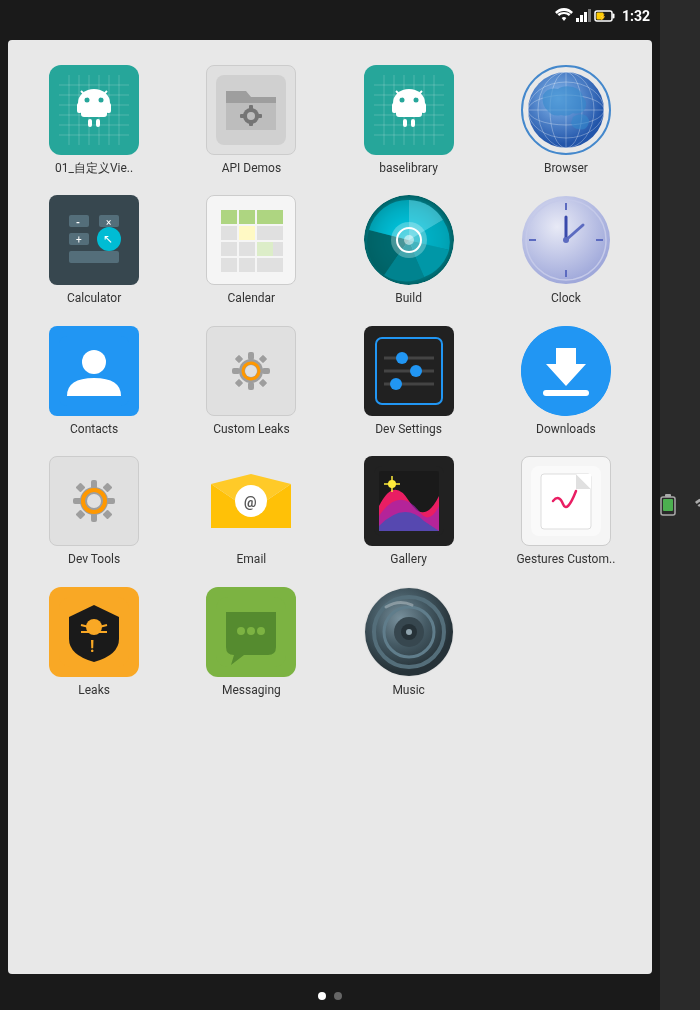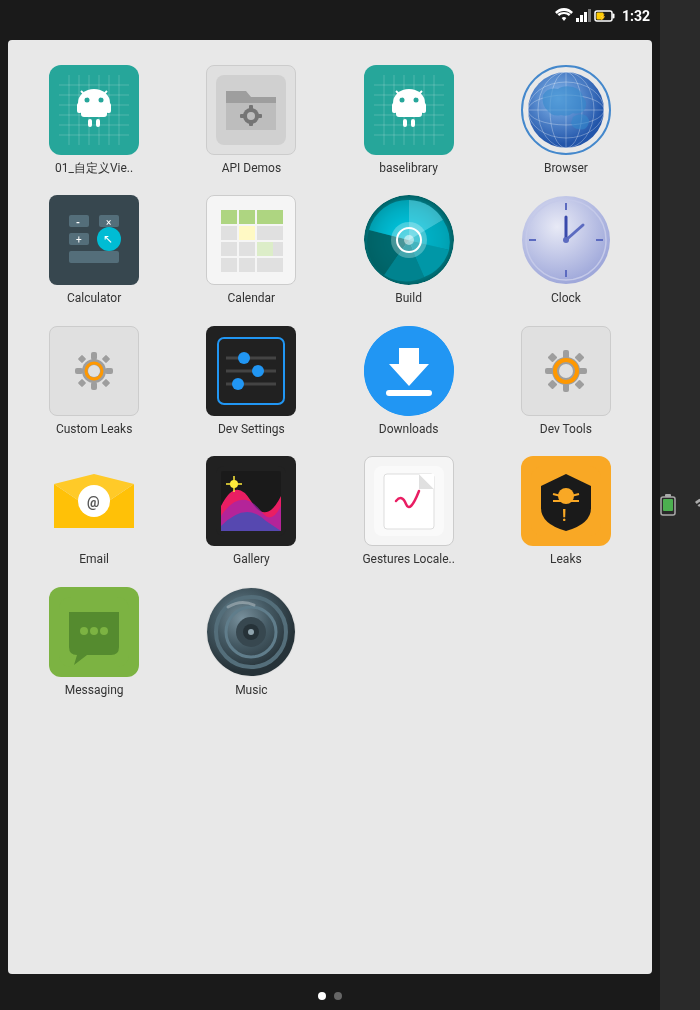--- a/index.html
+++ b/index.html
@@ -438,20 +438,31 @@
             <line x1="75" y1="45" x2="82" y2="45" stroke="#5c6bc0" stroke-width="2"></line>
 
             <line x1="45" y1="45" x2="62" y2="30" stroke="#5c6bc0" stroke-width="3" stroke-linecap="round"></line>
             <line x1="45" y1="45" x2="45" y2="22" stroke="#3949ab" stroke-width="3" stroke-linecap="round"></line>
             <circle cx="45" cy="45" r="3" fill="#5c6bc0"></circle>
           </svg>
         </div>
         <span class="app-label">Clock</span>
       </div>
 
+      <div class="app-item">
+        <div class="app-icon icon-contacts" style="border-radius:8px;">
+          <svg width="70" height="70" viewBox="0 0 70 70">
+            <rect width="70" height="70" fill="#2196f3" rx="8"></rect>
+
+            <circle cx="35" cy="26" r="12" fill="white"></circle>
+            <path d="M8 60 Q8 42 35 42 Q62 42 62 60" fill="white"></path>
+          </svg>
+        </div>
+        <span class="app-label">Contacts</span>
+      </div>
 
       <div class="app-item">
         <div class="app-icon icon-locale" style="border-radius:8px; border:1px solid #ccc;">
           <svg width="70" height="70" viewBox="0 0 70 70">
             <rect width="70" height="70" fill="#e0e0e0" rx="8"></rect>
 
             <circle cx="35" cy="35" r="12" fill="#9e9e9e"></circle>
             <circle cx="35" cy="35" r="6" fill="#e0e0e0"></circle>
 
             <rect x="32" y="16" width="6" height="8" rx="2" fill="#9e9e9e"></rect>
@@ -563,21 +574,21 @@
             <rect width="70" height="70" fill="#fafafa" rx="8"></rect>
 
             <rect x="10" y="8" width="50" height="55" rx="3" fill="white" stroke="#ddd" stroke-width="1"></rect>
 
             <path d="M45 8 L60 23 L45 23 Z" fill="#e0e0e0"></path>
             <path d="M45 8 L60 8 L60 23 Z" fill="white"></path>
 
             <path d="M22 35 Q28 28 32 38 Q36 48 45 25" fill="none" stroke="#e91e63" stroke-width="2.5" stroke-linecap="round"></path>
           </svg>
         </div>
-        <span class="app-label">Gestures Locale..</span>
+        <span class="app-label">Gestures Custom..</span>
       </div>
 
       <div class="app-item">
         <div class="app-icon icon-leaks" style="border-radius:12px;">
           <svg width="70" height="70" viewBox="0 0 70 70">
             <rect width="70" height="70" fill="#f9a825" rx="12"></rect>
 
             <path d="M35 8 L60 20 L60 42 Q60 58 35 65 Q10 58 10 42 L10 20 Z" fill="#1a1a1a"></path>
 
             <circle cx="35" cy="30" r="8" fill="#f9a825"></circle>

